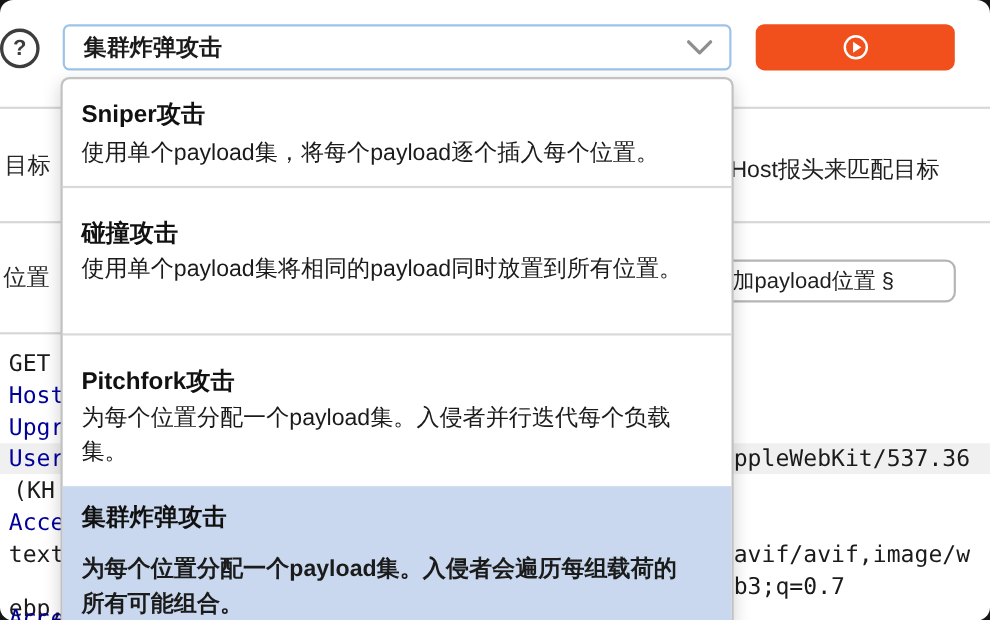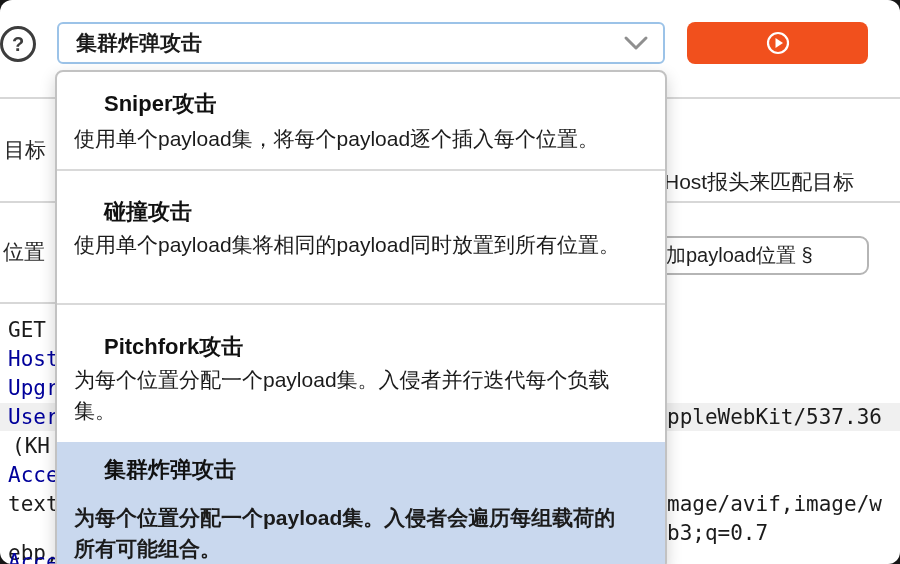--- a/index.html
+++ b/index.html
@@ -51,56 +51,56 @@
   .row-highlight{position:absolute;left:0;top:403px;width:900px;height:28px;background:#f0f0f0;}
   
   .dropdown-panel{
     position:absolute;left:55px;top:70px;width:612px;height:500px;
     background:#ffffff;border:2px solid #c2c2c2;border-radius:8px;
     box-sizing:border-box;box-shadow:0 6px 16px rgba(0,0,0,0.18);
   }
   .dd-option{position:absolute;left:0;right:0;cursor:pointer;}
   .dd-option.selected{background:#c9d8ee;}
   .dd-title{
-    position:absolute;left:17px;font-size:22px;font-weight:700;color:#111111;white-space:nowrap;margin-left:30px;
+    position:absolute;left:17px;font-size:22px;font-weight:700;color:#111111;white-space:nowrap;
   }
   .dd-desc{
     position:absolute;left:17px;font-size:21px;color:#1b1b1b;line-height:31px;
   }
   .dd-divider{position:absolute;left:0;right:0;height:2px;background:#d9d9d9;}
   .chev{flex:0 0 auto;}
 </style>
 </head>
 <body>
 
 <div class="window">
 
   <div class="divider" style="left:0;top:97px;width:900px;"></div>
   <div class="divider" style="left:0;top:201px;width:900px;"></div>
   <div class="divider" style="left:0;top:302px;width:57px;"></div>
 
   <div class="section-label" style="left:4px;top:136px;">目标</div>
-  <div class="hint-text" style="left:664px;top:140px;margin-top:28px;">Host报头来匹配目标</div>
+  <div class="hint-text" style="left:664px;top:140px;">Host报头来匹配目标</div>
 
   <div class="section-label" style="left:3px;top:238px;">位置</div>
   <div class="add-payload-btn">添加payload位置 §</div>
 
   <div>
     <div class="row-highlight"></div>
     <div class="req-line" style="left:8px;top:316px;">GET</div>
     <div class="req-line navy" style="left:8px;top:345px;">Host</div>
     <div class="req-line navy" style="left:8px;top:374px;">Upgr</div>
     <div class="req-line navy" style="left:8px;top:403px;">User</div>
     <div class="req-line" style="left:12px;top:432px;">(KH</div>
     <div class="req-line navy" style="left:8px;top:461px;">Acce</div>
     <div class="req-line" style="left:8px;top:490px;">text</div>
     <div class="req-line" style="left:8px;top:519px;margin-top:20px;">ebp,</div>
     <div class="req-line navy" style="left:8px;top:548px;">Acce</div>
     <div class="req-line" style="left:667px;top:403px;">ppleWebKit/537.36</div>
-    <div class="req-line" style="left:667px;top:490px;">mage/avif,image/w</div>
+    <div class="req-line" style="left:667px;top:490px;">avif/avif,image/w</div>
     <div class="req-line" style="left:667px;top:519px;">b3;q=0.7</div>
   </div>
 
   <div class="help-circle">?</div>
 
   <div class="attack-select">
     <span class="value">集群炸弹攻击</span>
     <svg class="chev" width="26" height="16" viewBox="0 0 26 16">
       <polyline points="3,3 13,13 23,3" fill="none" stroke="#8f8f8f" stroke-width="3" stroke-linecap="round" stroke-linejoin="round"></polyline>
     </svg>

